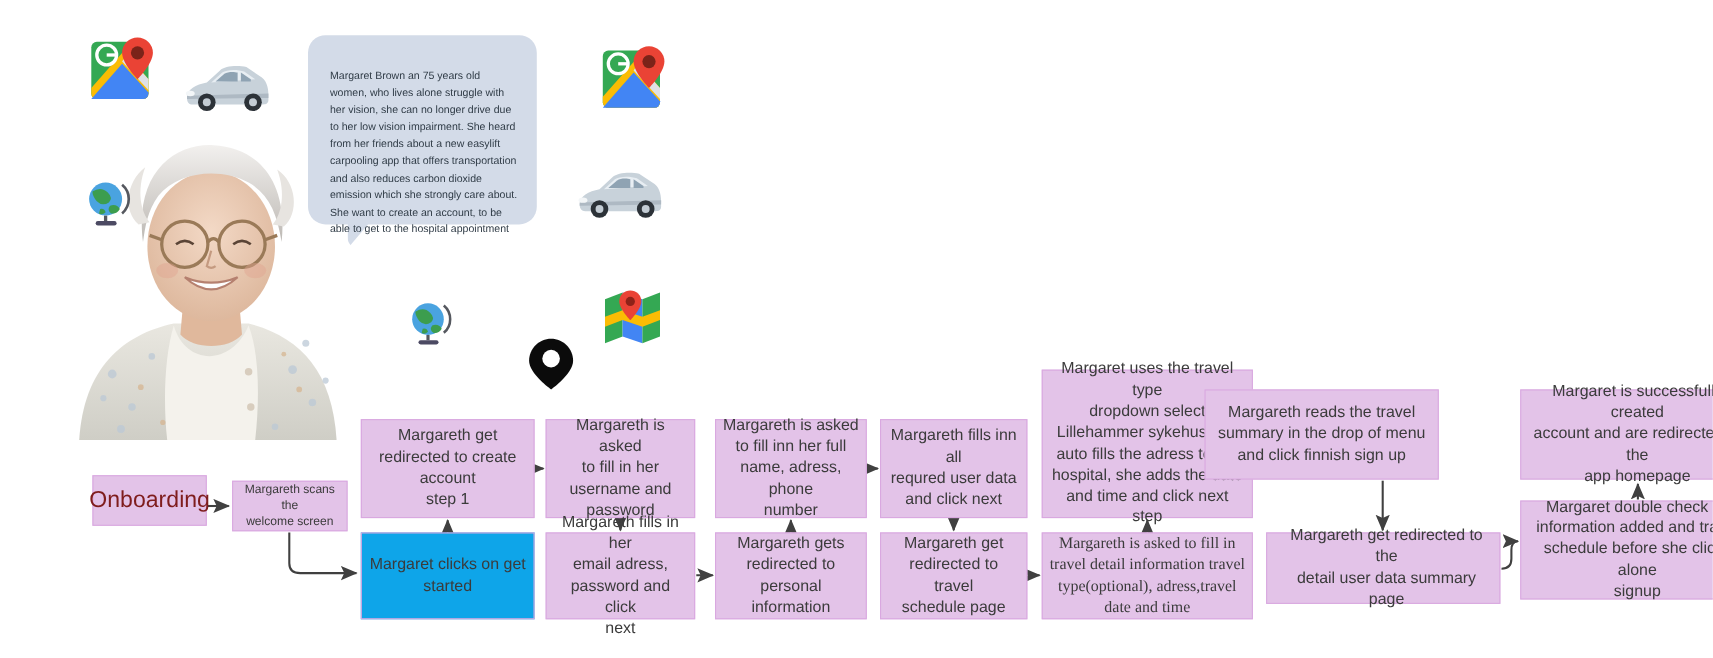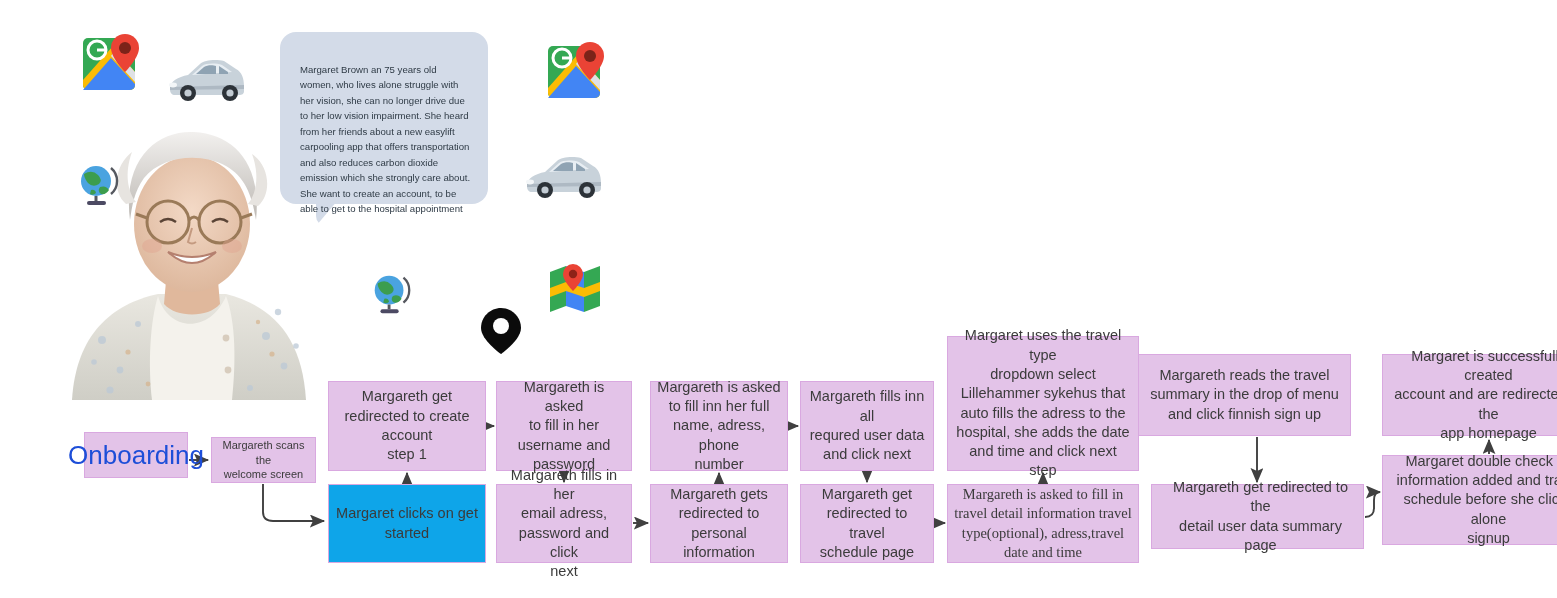--- a/index.html
+++ b/index.html
@@ -16,21 +16,21 @@
     box-sizing:border-box;
     background:#e3c3e8;
     border:1.5px solid #d9a8e0;
     display:flex;align-items:center;justify-content:center;
     text-align:center;
     color:#3b3b3b;
     line-height:1.33;
     white-space:pre-line;
     padding:2px 6px;
   }
-  .node.start{font-size:26px;color:#1d4ed8;}
+  .node.start{font-size:21px;color:#7f1d1d;}
   .node.tiny{font-size:11px;}
   .node.norm{font-size:14.5px;}
   .photo-wrap{position:absolute;left:-8px;top:108px;width:288px;height:292px;overflow:hidden;}
 
   
   .bubble{
     position:absolute;left:232px;top:32px;width:208px;height:172px;
     background:#d3dbe8;border-radius:16px;
     box-sizing:border-box;padding:14px 16px 10px 20px;
     color:#2f3b46;font-size:9.6px;line-height:1.62;
@@ -288,21 +288,21 @@
       <div class="node norm" style="left: 899px; top: 336px; width: 192px; height: 135px; background: rgb(227, 195, 232); border-color: rgb(217, 168, 224);"><span>Margaret uses the travel type
 dropdown select
 Lillehammer sykehus that
 auto fills the adress to the
 hospital, she adds the date
 and time and click next step</span></div>
       <div class="node norm" style="left: 899px; top: 484px; width: 192px; height: 79px; background: rgb(227, 195, 232); border-color: rgb(217, 168, 224); font-family: Liberation Serif, serif;"><span>Margareth is asked to fill in
 travel detail information travel
 type(optional), adress,travel
 date and time</span></div>
-      <div class="node norm" style="left: 1090px; top: 354px; width: 213px; height: 82px; background: rgb(227, 195, 232); border-color: rgb(217, 168, 224);"><span>Margareth reads the travel
+      <div class="node norm" style="left: 1047px; top: 354px; width: 213px; height: 82px; background: rgb(227, 195, 232); border-color: rgb(217, 168, 224);"><span>Margareth reads the travel
 summary in the drop of menu
 and click finnish sign up</span></div>
       <div class="node norm" style="left: 1103px; top: 484px; width: 213px; height: 65px; background: rgb(227, 195, 232); border-color: rgb(217, 168, 224); padding-left: 12px;"><span>Margareth get redirected to the
 detail user data summary page</span></div>
       <div class="node norm" style="left: 1334px; top: 354px; width: 213px; height: 82px; background: rgb(227, 195, 232); border-color: rgb(217, 168, 224);"><span>Margaret is successfully created
 account and are redirected to the
 app homepage</span></div>
       <div class="node norm" style="left: 1334px; top: 455px; width: 213px; height: 90px; background: rgb(227, 195, 232); border-color: rgb(217, 168, 224);"><span>Margaret double check all
 information added and travel
 schedule before she clicks alone

